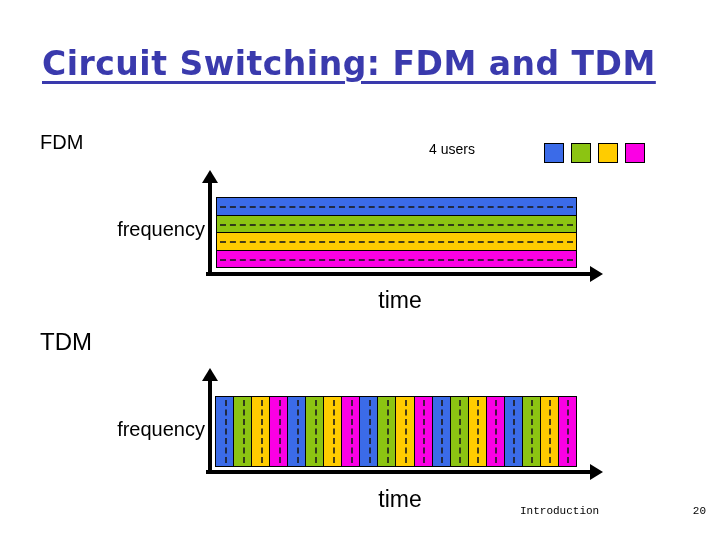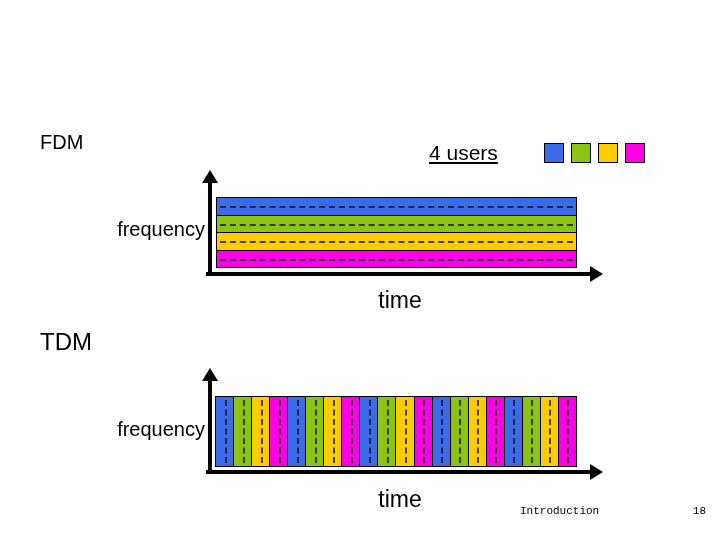--- a/index.html
+++ b/index.html
@@ -12,21 +12,21 @@
   .title {
     position:absolute; left:42px; top:44px; width:640px;
     font-family:"DejaVu Sans", sans-serif;
     font-size:33px; font-weight:600; letter-spacing:0.5px;
     color:#3a3aad;
     text-decoration:underline;
     text-decoration-thickness:3px;
     text-underline-offset:6px;
   }
   .example { position:absolute; left:429px; top:104px; font-size:21px; }
-  .users-label { position:absolute; left:429px; top:141px; font-size:21px;text-decoration:underline; }
+  .users-label { position:absolute; left:429px; top:141px; font-size:14px; }
   .fdm-label { position:absolute; left:40px; top:131px; font-size:20px; }
   .tdm-label { position:absolute; left:40px; top:328px; font-size:24px; }
 
   .swatch-row { position:absolute; left:544px; top:143px; display:flex; gap:7px; }
   .swatch { width:20px; height:20px; border:1px solid #000; }
 
   .axis-v { position:absolute; width:4px; background:#000; }
   .axis-h { position:absolute; height:4px; background:#000; }
   .arrow-up {
     position:absolute; width:0; height:0;
@@ -68,20 +68,21 @@
     position:absolute; left:520px; top:505px; width:186px;
     display:flex; justify-content:space-between; align-items:baseline;
     font-family:"Liberation Mono", monospace; font-size:11px;
   }
 </style>
 </head>
 <body>
 
 <div class="slide">
 
+  <div class="title" style="color: rgb(58, 58, 173);">Circuit Switching: FDM and TDM</div>
 
   <div class="fdm-label">FDM</div>
   <div class="users-label">4 users</div>
 
   <div class="swatch-row">
       <div class="swatch" style="background: rgb(59, 107, 232);"></div>
       <div class="swatch" style="background: rgb(140, 196, 18);"></div>
       <div class="swatch" style="background: rgb(255, 204, 0);"></div>
       <div class="swatch" style="background: rgb(251, 0, 228);"></div>
     </div>
@@ -173,16 +174,16 @@
       </div>
       <div class="slice" style="background: rgb(251, 0, 228);">
         <div class="vdash" style="border-left-color: rgb(27, 27, 27);"></div>
       </div>
     </div>
   <div class="freq-label" style="top:418px;">frequency</div>
   <div class="time-label" style="top:486px;">time</div>
 
   <div class="footer">
     <span>Introduction</span>
-    <span>18</span>
+    <span>20</span>
   </div>
 
 </div>
 
 </body></html>

